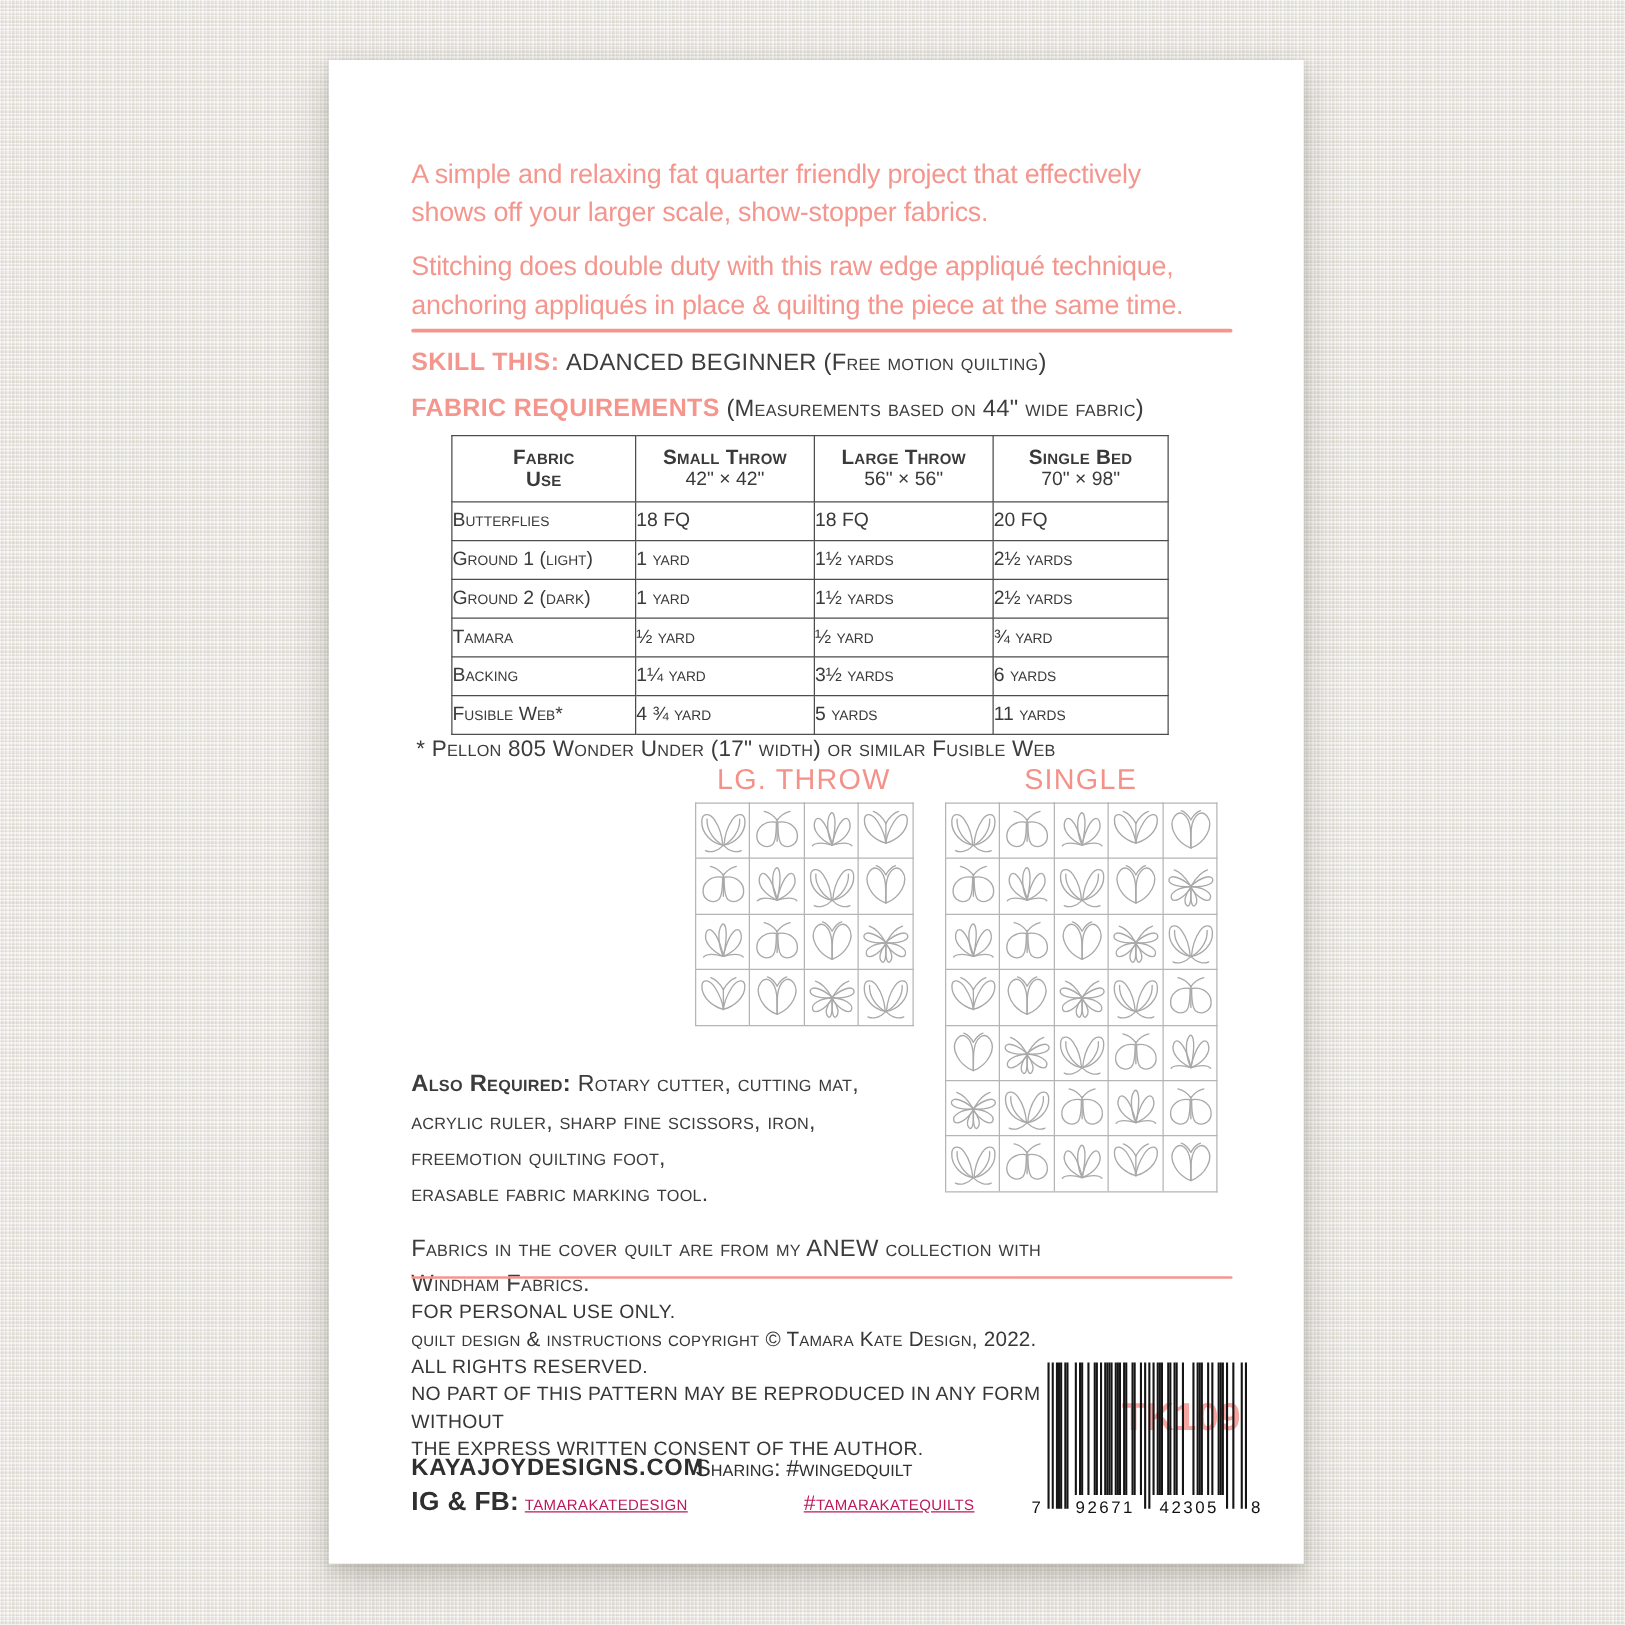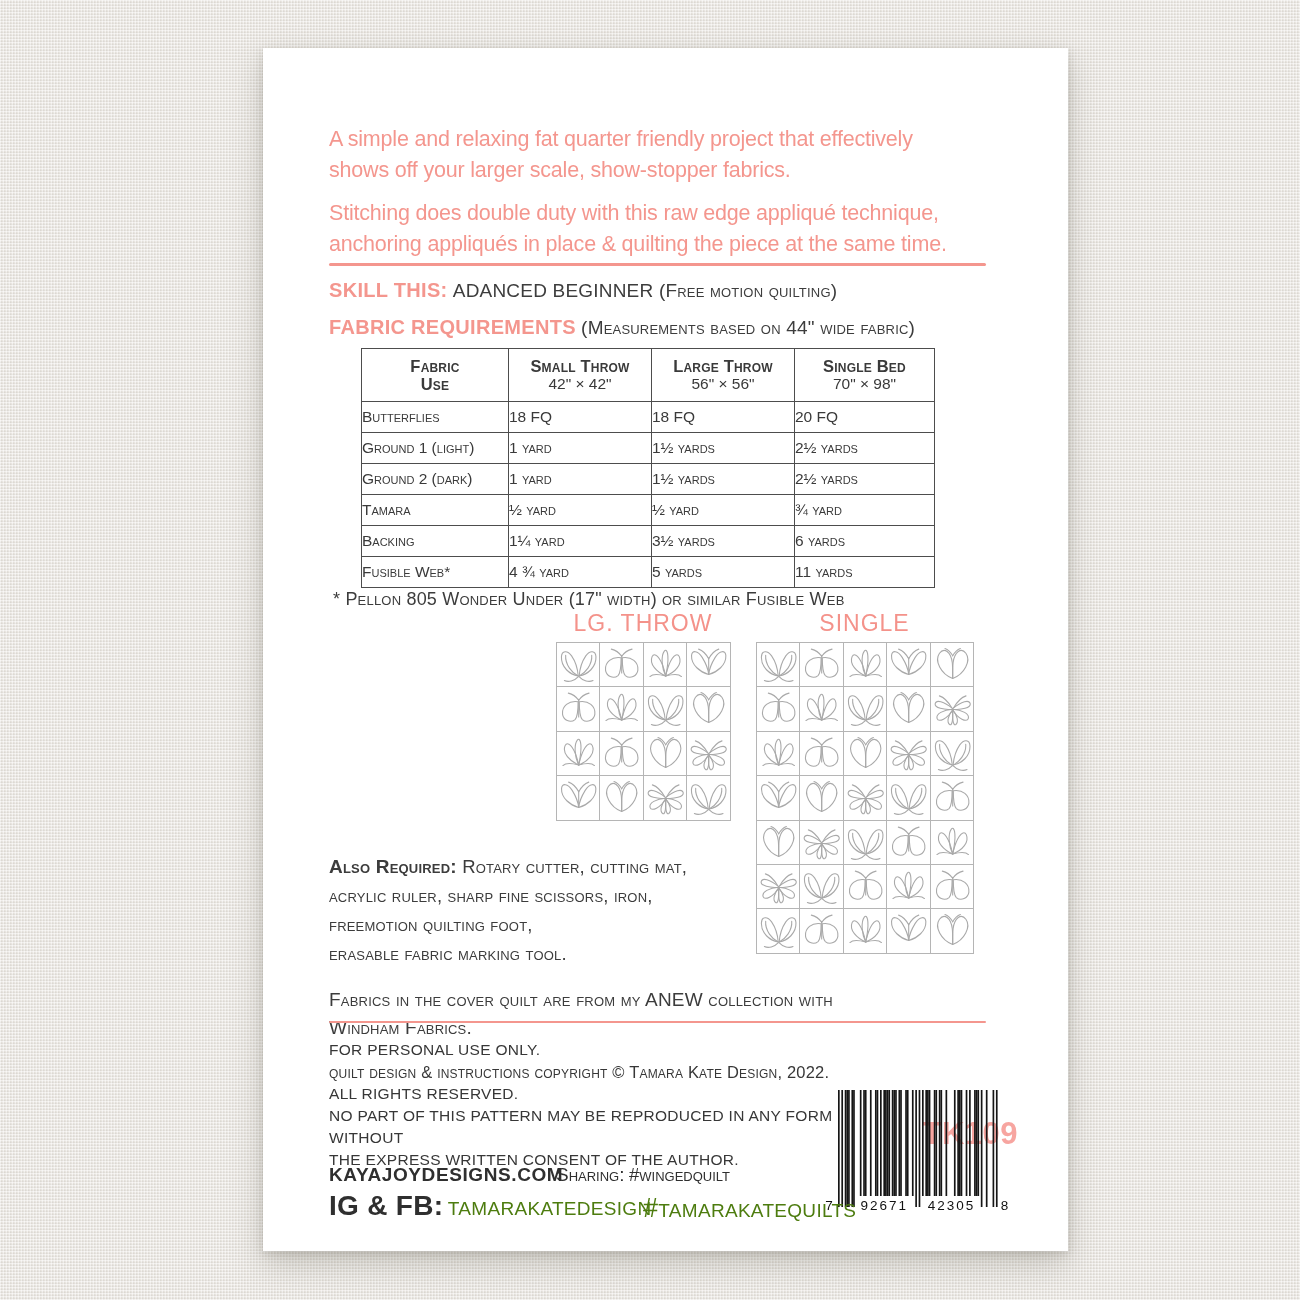--- a/index.html
+++ b/index.html
@@ -8,21 +8,20 @@
     font-family:"Liberation Sans", sans-serif;
     background-color:#e9e6e1;
     background-image:
       repeating-linear-gradient(0deg, rgba(255,255,255,.45) 0 1px, rgba(120,112,100,.06) 1px 2px, rgba(255,255,255,0) 2px 3px),
       repeating-linear-gradient(90deg, rgba(255,255,255,.45) 0 1px, rgba(120,112,100,.06) 1px 2px, rgba(255,255,255,0) 2px 3px);
   }
   .card{
     position:absolute;left:263px;top:48px;width:780px;height:1203px;
     background:#ffffff;
     box-shadow:0 12px 30px rgba(95,88,76,.28), 0 3px 8px rgba(95,88,76,.18);
-    padding-left:25px;
   }
   .abs{position:absolute;}
   .sc{font-variant-caps:small-caps;}
   .accent{color:var(--accent);}
   .intro{font-size:21.5px;line-height:31px;letter-spacing:-0.2px;}
   .rule{height:3px;border-radius:2px;}
   .heading-line{font-size:19px;color:#3d3d3d;white-space:nowrap;}
   .heading-line .hlabel{font-weight:700;font-size:20px;letter-spacing:.3px;}
   .heading-line .hvalue{font-size:19px;letter-spacing:.2px;}
   table.req{border-collapse:collapse;table-layout:fixed;}
@@ -43,22 +42,22 @@
   .also{font-size:18.5px;line-height:29px;color:#3c3c3c;letter-spacing:.2px;}
   .also b{font-size:19px;}
   .fabrics{font-size:19px;line-height:28px;color:#3c3c3c;letter-spacing:.2px;}
   .legal{color:#373737;}
   .legal .l-caps{font-size:15.5px;letter-spacing:.3px;line-height:22px;display:block;}
   .legal .l-sc{font-size:16.5px;letter-spacing:.2px;line-height:22px;display:block;}
   .tk{font-size:31px;font-weight:700;letter-spacing:.5px;}
   .site{font-weight:700;font-size:19px;letter-spacing:.6px;color:#2f2f2f;}
   .sharing-label{font-weight:400;font-size:19px;color:#2f2f2f;}
   .sharing-tag{font-size:18.5px;color:#2f2f2f;}
-  .igfb{font-weight:700;font-size:28px;color:#2f2f2f;letter-spacing:.3px;}
-  .handle{font-size:27px;color:#4d7c0f;letter-spacing:.3px;}
+  .igfb{font-weight:700;font-size:21px;color:#2f2f2f;letter-spacing:.3px;}
+  .handle{font-size:17px;color:#be185d;letter-spacing:.3px;text-decoration:underline;}
   .barcode-digit{font-size:13.5px;fill:#111;font-family:"Liberation Sans",sans-serif;}
 </style>
 </head>
 <body>
 
 <div class="card">
 
   <div class="abs intro accent" style="left:66px;top:76px;width:660px;">
     <div>A simple and relaxing fat quarter friendly project that effectively</div>
     <div>shows off your larger scale, show-stopper fabrics.</div>

